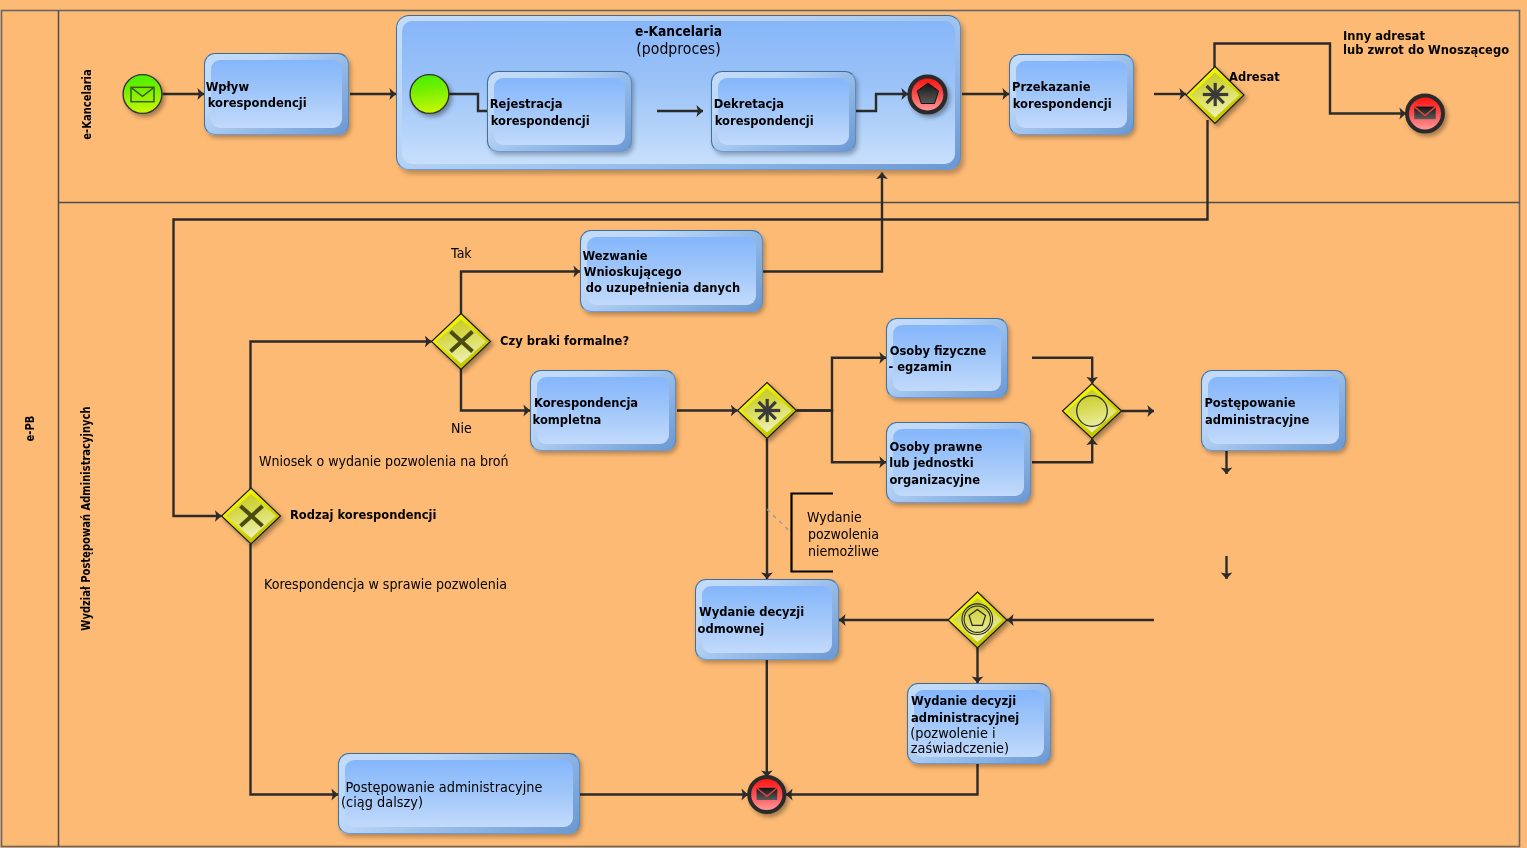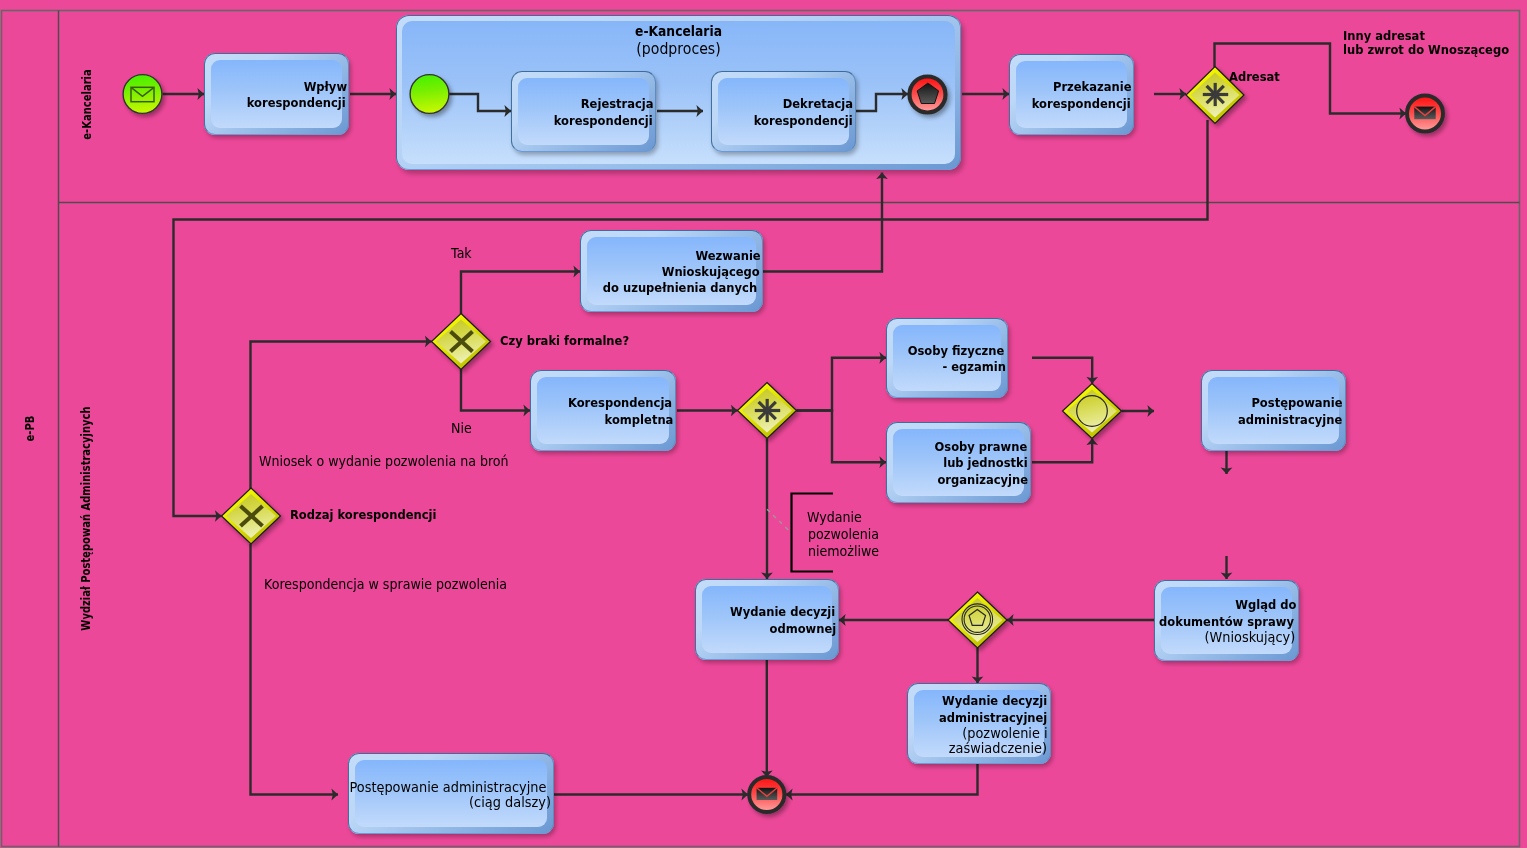--- a/index.html
+++ b/index.html
@@ -1,33 +1,33 @@
 <!DOCTYPE html>
 <html><head>
 <meta charset="utf-8">
 <title>BPMN — e-PB</title>
 <style>
   html,body{margin:0;padding:0;background:#ffffff;}
   body{width:1527px;height:848px;overflow:hidden;
        font-family:"DejaVu Sans","Liberation Sans",sans-serif;
        -webkit-font-smoothing:antialiased;}
-  #stage{position:relative;width:1527px;height:848px;background:#ec4899;}
+  #stage{position:relative;width:1527px;height:848px;background:#fdba74;}
   svg.layer{position:absolute;left:0;top:0;width:1527px;height:848px;}
 
   
   .task{position:absolute;border-radius:11px;
         background:linear-gradient(142deg,#c3dcf9 0%,#bcd7f7 28%,#93b9e6 62%,#6a97d2 100%);
         box-shadow:2px 3px 4px rgba(0,0,0,0.28);}
   .task>.ring{position:absolute;left:0;top:0;right:0;bottom:0;border-radius:11px;
         border:1px solid;box-sizing:border-box;
         border-color:#3f6d9b #5e8cbd #6d9ad4 #41709d;}
   .task>.inner{position:absolute;left:7px;top:7px;right:7px;bottom:7px;border-radius:9px;
         background:linear-gradient(180deg,#85b6fc 0%,#9cc4f9 42%,#c2dafb 100%);}
   .task>.cap{position:absolute;left:0;top:0;right:0;bottom:0;display:flex;
-        align-items:flex-end;justify-content:center;flex-direction:column;
+        align-items:flex-start;justify-content:center;flex-direction:column;
         text-align:center;color:#000;font-size:12.4px;line-height:16.2px;font-weight:bold;
         padding-top:2px;box-sizing:border-box;}
   .task>.cap>span{white-space:nowrap;display:block;transform:scaleX(0.93);}
   .task .reg{font-weight:normal;font-size:13.9px;transform:scaleX(0.91);line-height:15px;}
 
   
   .subproc{position:absolute;border-radius:13px;
         background:linear-gradient(160deg,#c3dcf9 0%,#b6d3f6 40%,#8db5e4 75%,#6a97d2 100%);
         box-shadow:3px 4px 5px rgba(0,0,0,0.26);}
   .subproc>.ring{position:absolute;left:0;top:0;right:0;bottom:0;border-radius:13px;
@@ -119,21 +119,21 @@
 
 <div class="task" data-name="task-wplyw-korespondencji" style="left:204px;top:53px;width:145px;height:82px;">
   <div class="ring" data-name="task-border"></div>
   <div class="inner" data-name="task-inner"></div>
   <div class="cap" data-name="task-label">
     <span data-name="task-label-line">Wpływ</span>
     <span data-name="task-label-line">korespondencji</span>
   </div>
 </div>
 
-<div class="task" data-name="task-rejestracja-korespondencji" style="left:511px;top:71px;width:145px;height:81px;">
+<div class="task" data-name="task-rejestracja-korespondencji" style="left:487px;top:71px;width:145px;height:81px;">
   <div class="ring" data-name="task-border"></div>
   <div class="inner" data-name="task-inner"></div>
   <div class="cap" data-name="task-label">
     <span data-name="task-label-line">Rejestracja</span>
     <span data-name="task-label-line">korespondencji</span>
   </div>
 </div>
 
 <div class="task" data-name="task-dekretacja-korespondencji" style="left:703px;top:71px;width:145px;height:81px;margin-left:8px;">
   <div class="ring" data-name="task-border"></div>
@@ -194,29 +194,20 @@
 <div class="task" data-name="task-postepowanie-administracyjne" style="left:1154px;top:370px;width:145px;height:81px;margin-left:47px;">
   <div class="ring" data-name="task-border"></div>
   <div class="inner" data-name="task-inner"></div>
   <div class="cap" data-name="task-label">
     <span data-name="task-label-line">Postępowanie</span>
     <span data-name="task-label-line">administracyjne</span>
   </div>
 </div>
 
 
-<div class="task" data-name="task-wglad-do-dokumentow" style="left:1154px;top:579.5px;width:145px;height:81px;">
-  <div class="ring" data-name="task-border"></div>
-  <div class="inner" data-name="task-inner"></div>
-  <div class="cap" data-name="task-label">
-    <span data-name="task-label-line">Wgląd do</span>
-    <span data-name="task-label-line">dokumentów sprawy</span>
-    <span class="reg" data-name="task-label-line">(Wnioskujący)</span>
-  </div>
-</div>
 
 <div class="task" data-name="task-wydanie-decyzji-odmownej" style="left:695px;top:579px;width:144px;height:81px;">
   <div class="ring" data-name="task-border"></div>
   <div class="inner" data-name="task-inner"></div>
   <div class="cap" data-name="task-label">
     <span data-name="task-label-line">Wydanie decyzji</span>
     <span data-name="task-label-line">odmownej</span>
   </div>
 </div>
 
@@ -224,21 +215,21 @@
   <div class="ring" data-name="task-border"></div>
   <div class="inner" data-name="task-inner"></div>
   <div class="cap" data-name="task-label">
     <span data-name="task-label-line">Wydanie decyzji</span>
     <span data-name="task-label-line">administracyjnej</span>
     <span class="reg" data-name="task-label-line">(pozwolenie i</span>
     <span class="reg" data-name="task-label-line">zaświadczenie)</span>
   </div>
 </div>
 
-<div class="task" data-name="task-postepowanie-ciag-dalszy" style="left:348px;top:753px;width:206px;height:81px;">
+<div class="task" data-name="task-postepowanie-ciag-dalszy" style="left:338px;top:753px;width:242px;height:81px;">
   <div class="ring" data-name="task-border"></div>
   <div class="inner" data-name="task-inner"></div>
   <div class="cap" data-name="task-label">
     <span class="reg" data-name="task-label-line">Postępowanie administracyjne</span>
     <span class="reg" data-name="task-label-line">(ciąg dalszy)</span>
   </div>
 </div>
 
 <svg class="layer" data-name="events-gateways-layer" width="1527" height="848" viewBox="0 0 1527 848" xmlns="http://www.w3.org/2000/svg">
   <defs>

